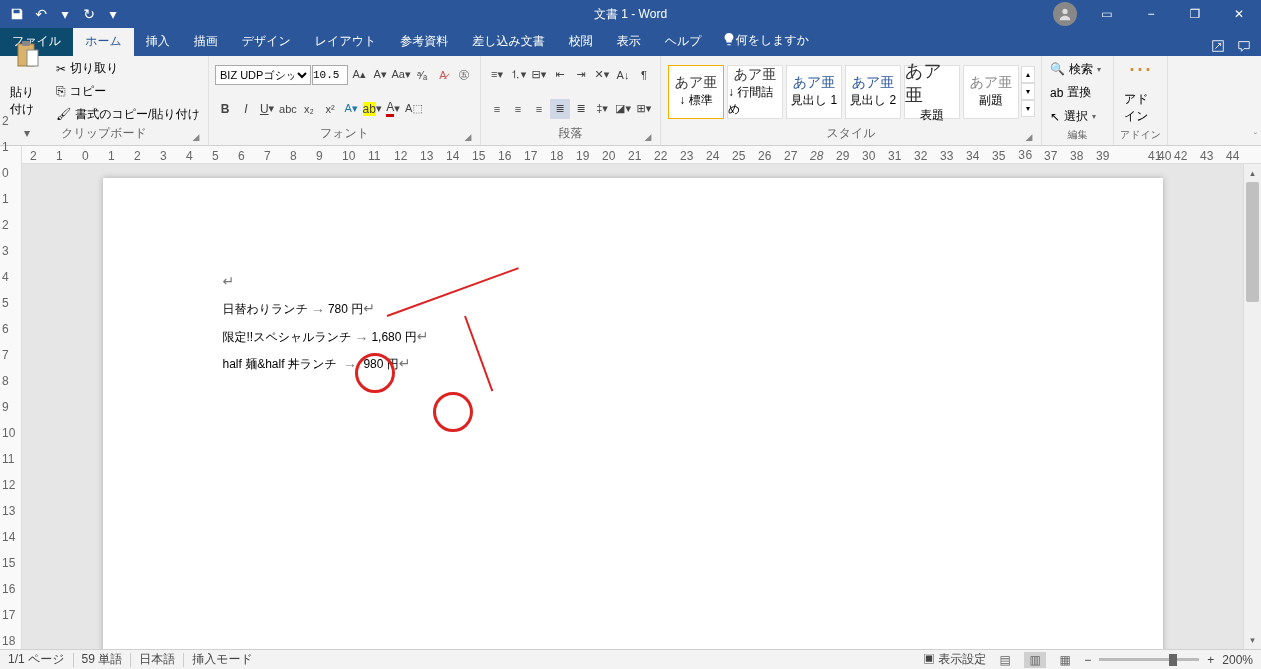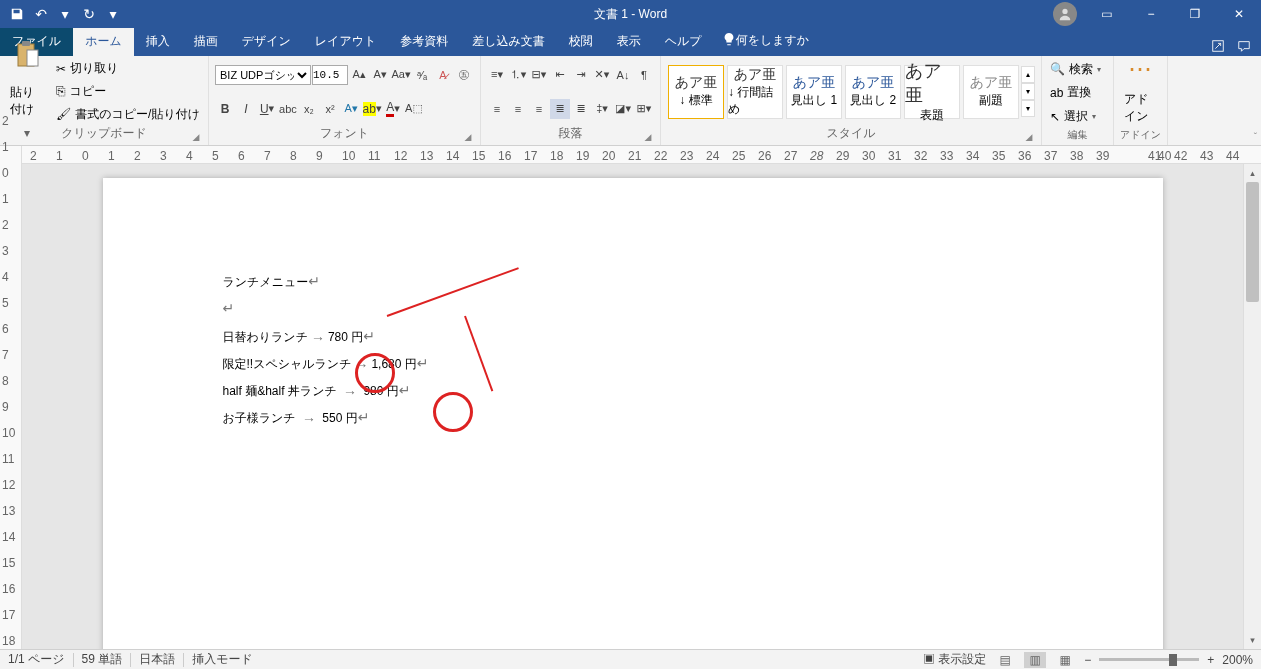--- a/index.html
+++ b/index.html
@@ -352,39 +352,37 @@
         <div class="tick" style="left: 736px;">26</div>
         <div class="tick" style="left: 762px;">27</div>
         <div class="tick" style="left: 788px; font-style: italic;">28</div>
         <div class="tick" style="left: 814px;">29</div>
         <div class="tick" style="left: 840px;">30</div>
         <div class="tick" style="left: 866px;">31</div>
         <div class="tick" style="left: 892px;">32</div>
         <div class="tick" style="left: 918px;">33</div>
         <div class="tick" style="left: 944px;">34</div>
         <div class="tick" style="left: 970px;">35</div>
-        <div class="tick" style="left: 996px;">36</div>
+        <div class="tick" style="left: 996px; font-family: Liberation Mono, monospace;">36</div>
         <div class="tick" style="left: 1022px;">37</div>
         <div class="tick" style="left: 1048px;">38</div>
         <div class="tick" style="left: 1074px;">39</div>
         <div class="tick" style="left: 1136px;">40</div>
         <div class="tick" style="left: 1126px;">41</div>
         <div class="tick" style="left: 1152px;">42</div>
         <div class="tick" style="left: 1178px;">43</div>
         <div class="tick" style="left: 1204px;">44</div>
       </div>
     <div class="page-scroll">
       <div class="page">
         <div class="doc-text">
-          <div><span>ランチメニュー</span><span class="ret">↵</span></div>
           <div><span class="ret">↵</span></div>
           <div><span>日替わりランチ</span><span class="tab-arrow">→</span><span>780 円</span><span class="ret">↵</span></div>
           <div><span>限定!!スペシャルランチ</span><span class="tab-arrow">→</span><span>1,680 円</span><span class="ret">↵</span></div>
           <div><span>half 麺&amp;half 丼ランチ </span><span class="tab-arrow">→</span><span> 980 円</span><span class="ret">↵</span></div>
-          <div><span>お子様ランチ  </span><span class="tab-arrow">→</span><span>  550 円</span><span class="ret">↵</span></div>
         </div>
 
         <div class="annot-circle" style="top:175px;left:252px;width:40px;height:40px"></div>
         <div class="annot-circle" style="top:214px;left:330px;width:40px;height:40px"></div>
         <div class="annot-line" style="top:137px;left:284px;width:140px;transform:rotate(-20deg)"></div>
         <div class="annot-line" style="top:137px;left:362px;width:80px;transform:rotate(70deg)"></div>
       </div>
     </div>
     <div class="v-scroll">
       <div class="arr">▴</div>

